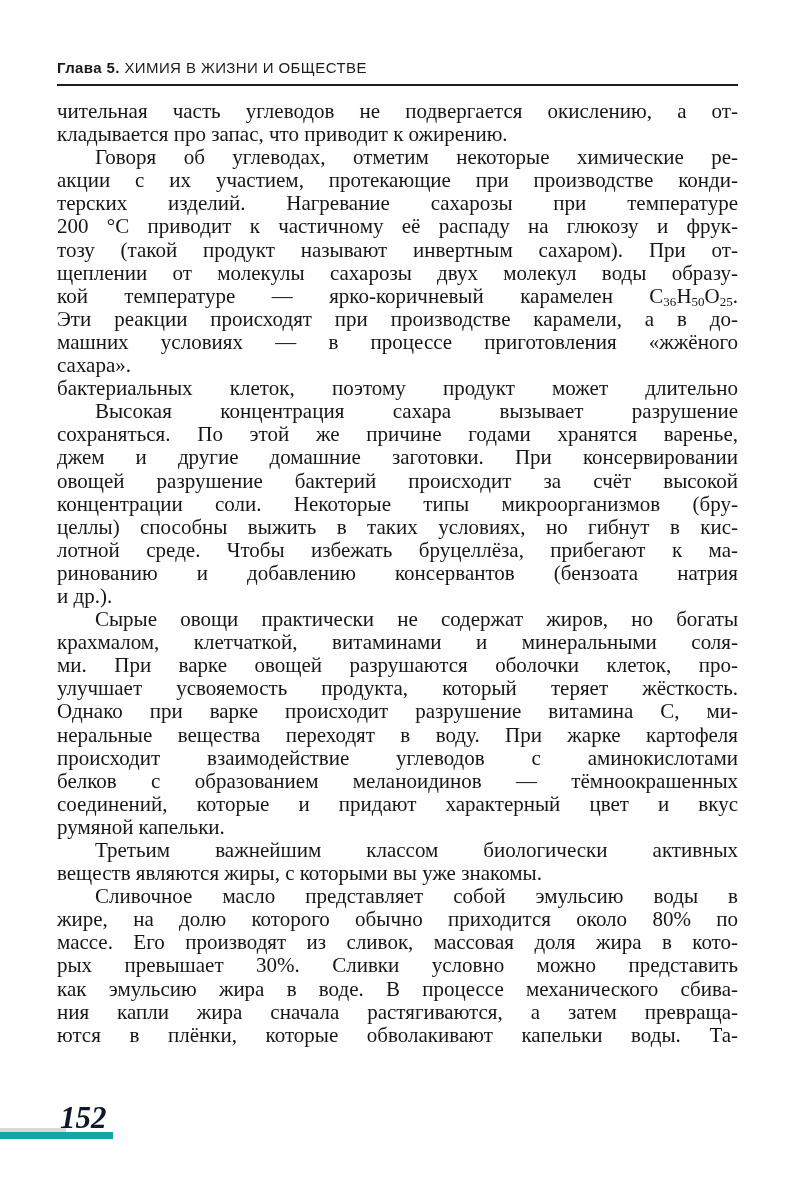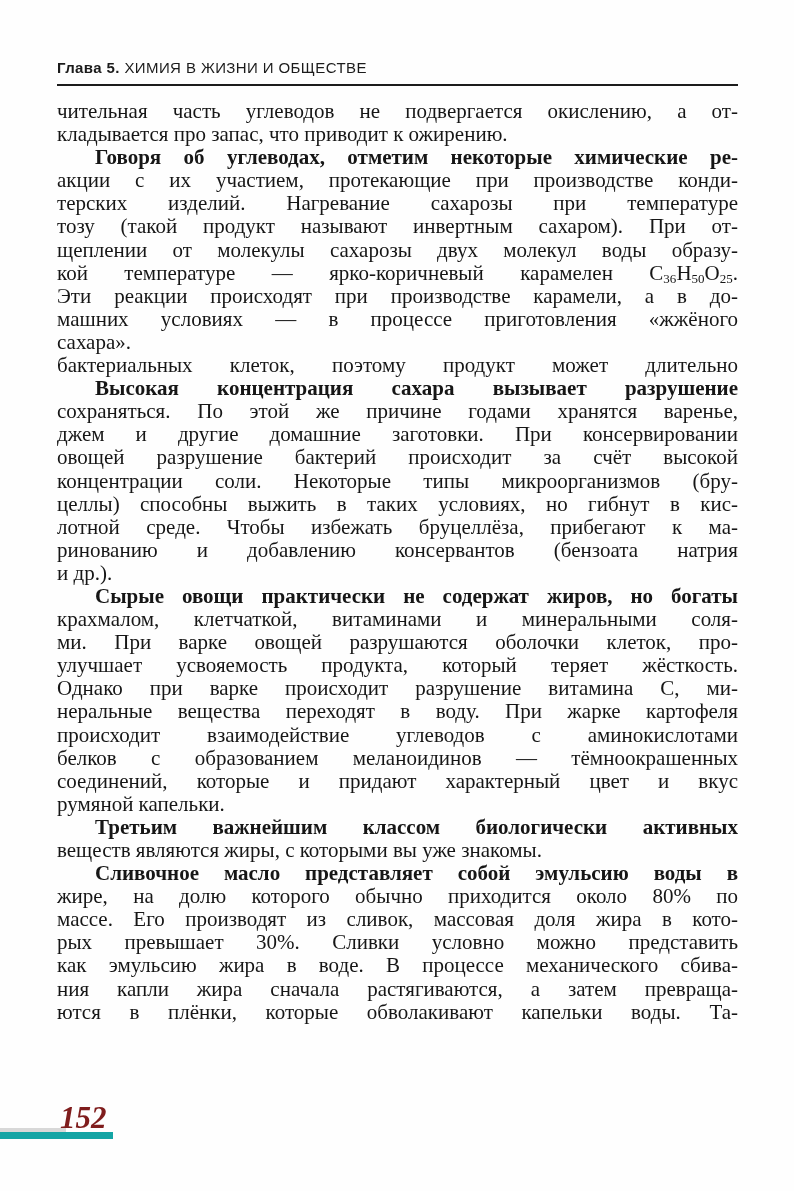--- a/index.html
+++ b/index.html
@@ -43,21 +43,21 @@
     line-height: 23.1px;
   }
   .para { margin: 0; }
   .line {
     text-align: justify;
     text-align-last: justify;
     height: 23.1px;
     overflow: visible;
     white-space: normal;
   }
-  .line.indent { text-indent: 38px; font-weight: bold; }
+  .line.indent { text-indent: 38px; }
   .line.final { text-align-last: left; }
   sub {
     font-size: 0.62em;
     line-height: 0;
     position: relative;
     top: 0.28em;
     vertical-align: baseline;
   }
   
   .footer-rule-shadow {
@@ -77,21 +77,21 @@
     background: #14a5a5;
   }
   .page-number {
     position: absolute;
     top: 1100px;
     left: 60px;
     font-family: "Liberation Serif", "DejaVu Serif", serif;
     font-style: italic;
     font-weight: 700;
     font-size: 31px;
-    color: #7f1d1d;
+    color: #0f172a;
   }
 </style>
 </head>
 <body>
 
 <div class="page">
 
   <div class="running-header">
     <span class="chapter-label">Глава 5.</span>
     <span> </span>
@@ -102,20 +102,21 @@
 
   <div class="text-block">
       <div class="para">
         <div class="line">чительная часть углеводов не подвергается окислению, а от-</div>
         <div class="line final">кладывается про запас, что приводит к ожирению.</div>
       </div>
       <div class="para">
         <div class="line indent">Говоря об углеводах, отметим некоторые химические ре-</div>
         <div class="line">акции с их участием, протекающие при производстве конди-</div>
         <div class="line">терских изделий. Нагревание сахарозы при температуре</div>
+        <div class="line">200 °С приводит к частичному её распаду на глюкозу и фрук-</div>
         <div class="line">тозу (такой продукт называют инвертным сахаром). При от-</div>
         <div class="line">щеплении от молекулы сахарозы двух молекул воды образу-</div>
         <div class="line">кой температуре — ярко-коричневый карамелен C<sub>36</sub>H<sub>50</sub>O<sub>25</sub>.</div>
         <div class="line">Эти реакции происходят при производстве карамели, а в до-</div>
         <div class="line">машних условиях — в процессе приготовления «жжёного</div>
         <div class="line final">сахара».</div>
       </div>
       <div class="para">
         <div class="line">бактериальных клеток, поэтому продукт может длительно</div>
         <div class="line indent">Высокая концентрация сахара вызывает разрушение</div>

